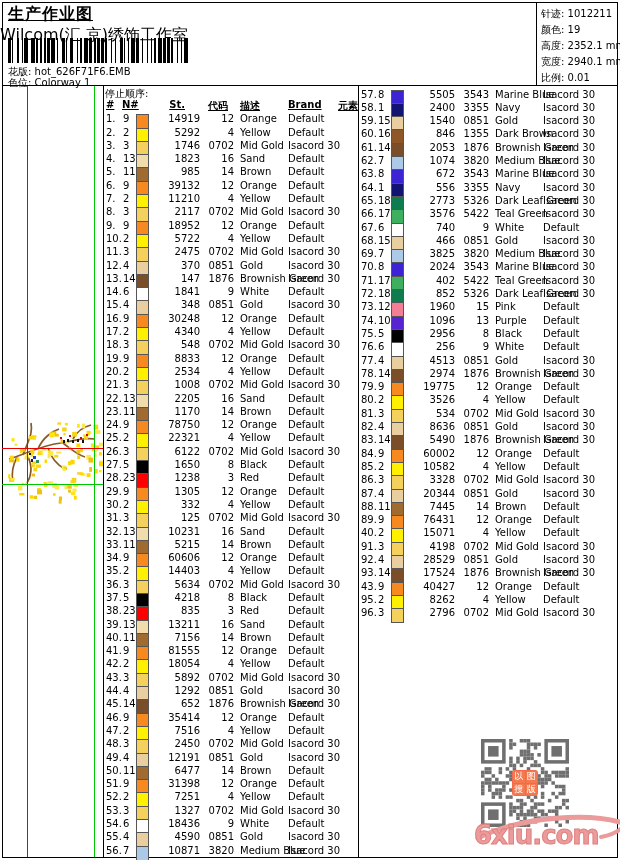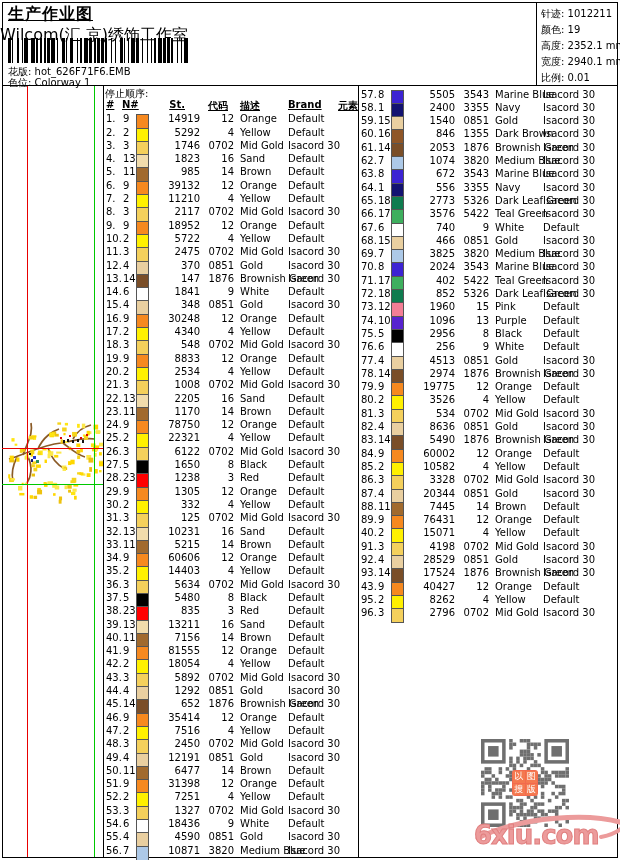--- a/index.html
+++ b/index.html
@@ -592,21 +592,21 @@
         <span class="c-needle">3</span>
         <span class="c-st">5634</span>
         <span class="c-code">0702</span>
         <span class="c-desc">Mid Gold</span>
         <span class="c-brand">Isacord 30</span>
         <span class="c-sw" style="background: rgb(244, 208, 92);"></span>
       </div>
       <div class="trow">
         <span class="c-num">37.</span>
         <span class="c-needle">5</span>
-        <span class="c-st">5480</span>
+        <span class="c-st">4218</span>
         <span class="c-code">8</span>
         <span class="c-desc">Black</span>
         <span class="c-brand">Default</span>
         <span class="c-sw" style="background: rgb(0, 0, 0);"></span>
       </div>
       <div class="trow">
         <span class="c-num">38.</span>
         <span class="c-needle">23</span>
         <span class="c-st">835</span>
         <span class="c-code">3</span>

